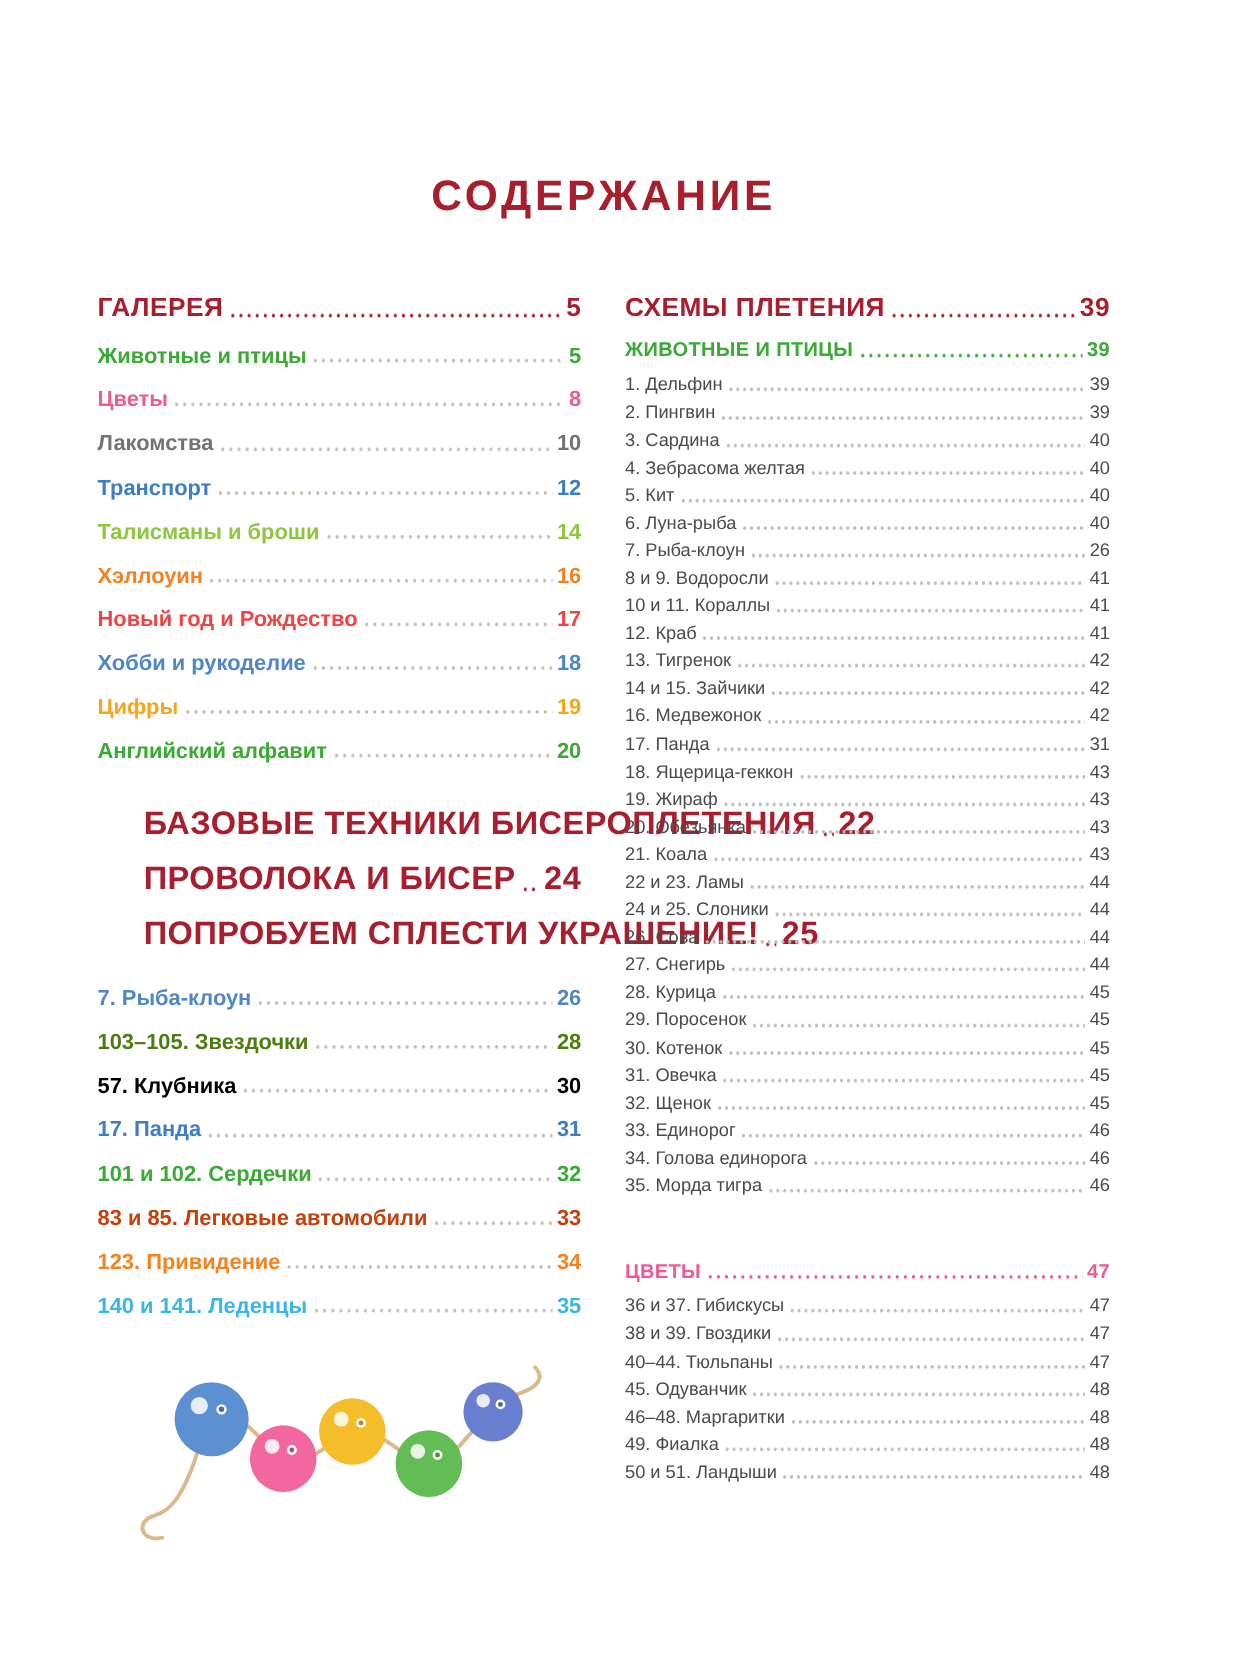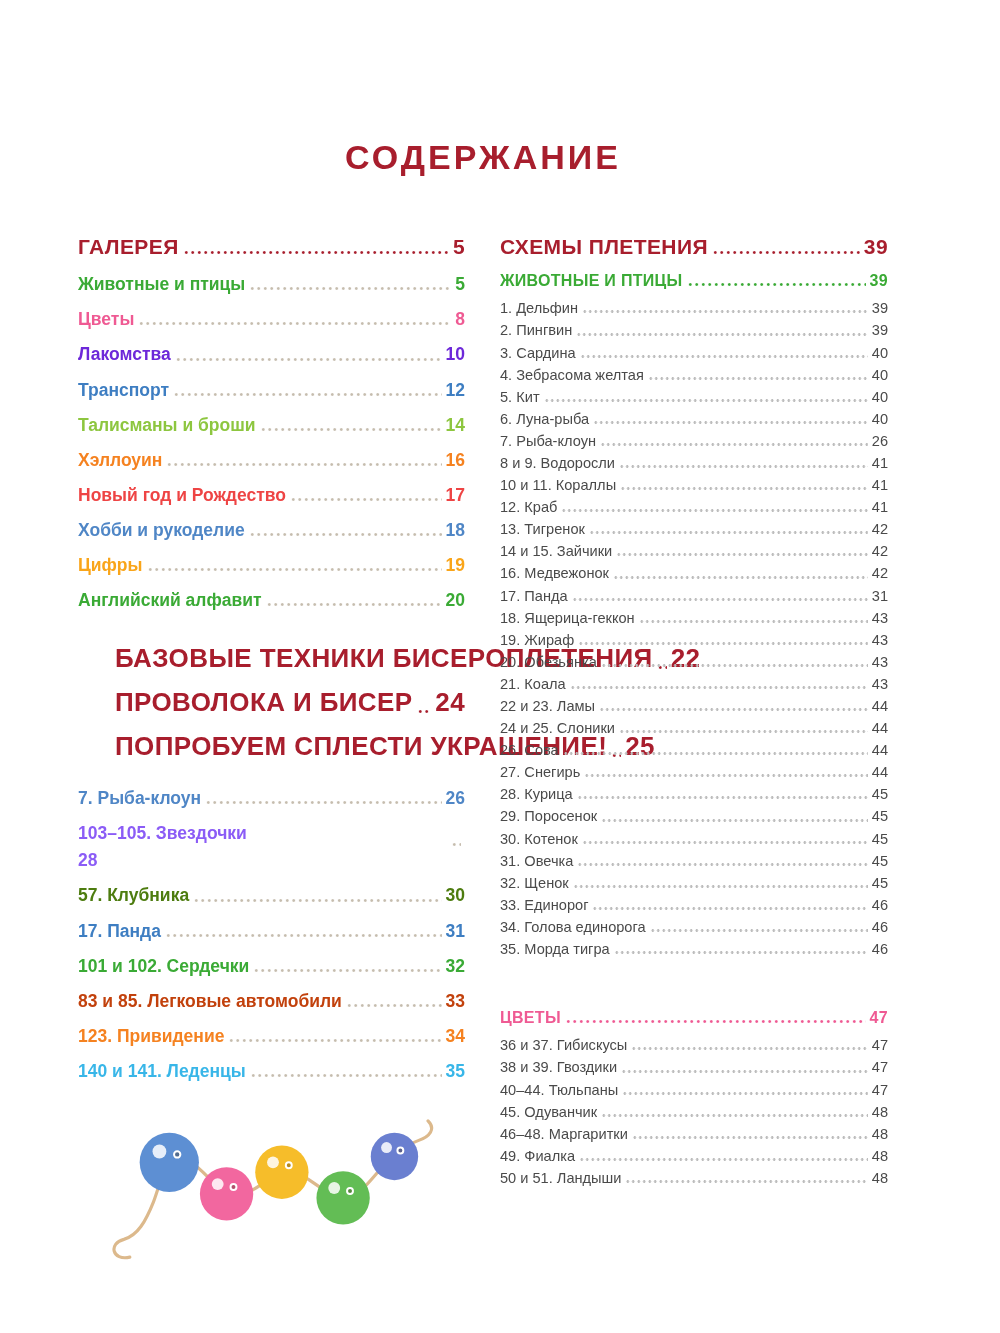--- a/index.html
+++ b/index.html
@@ -83,21 +83,21 @@
           <div class="row item" style="color: rgb(58, 170, 53);">
             <span class="lbl">Животные и птицы</span>
             <span class="leader"></span>
             <span class="pg">5</span>
           </div>
           <div class="row item" style="color: rgb(239, 90, 147);">
             <span class="lbl">Цветы</span>
             <span class="leader"></span>
             <span class="pg">8</span>
           </div>
-          <div class="row item" style="color: #6d28d9; justify-content: flex-end;">
+          <div class="row item" style="color: #737373; justify-content: flex-end;">
             <span class="lbl">Лакомства</span>
             <span class="leader"></span>
             <span class="pg">10</span>
           </div>
           <div class="row item" style="color: rgb(62, 126, 194);">
             <span class="lbl">Транспорт</span>
             <span class="leader"></span>
             <span class="pg">12</span>
           </div>
           <div class="row item" style="color: rgb(141, 198, 63);">
@@ -149,26 +149,26 @@
             <span class="pg">25</span>
           </div>
         </div>
 
       <div id="try-items">
           <div class="row item" style="color: rgb(79, 134, 198);">
             <span class="lbl">7. Рыба-клоун</span>
             <span class="leader"></span>
             <span class="pg">26</span>
           </div>
-          <div class="row item" style="color: #8b5cf6; flex-direction: column;">
+          <div class="row item" style="color: #4d7c0f;">
             <span class="lbl">103–105. Звездочки</span>
             <span class="leader"></span>
             <span class="pg">28</span>
           </div>
-          <div class="row item" style="color: #4d7c0f; justify-content: space-between;">
+          <div class="row item" style="color: #000000; justify-content: space-between;">
             <span class="lbl">57. Клубника</span>
             <span class="leader"></span>
             <span class="pg">30</span>
           </div>
           <div class="row item" style="color: rgb(62, 126, 194);">
             <span class="lbl">17. Панда</span>
             <span class="leader"></span>
             <span class="pg">31</span>
           </div>
           <div class="row item" style="color: rgb(58, 170, 53);">

